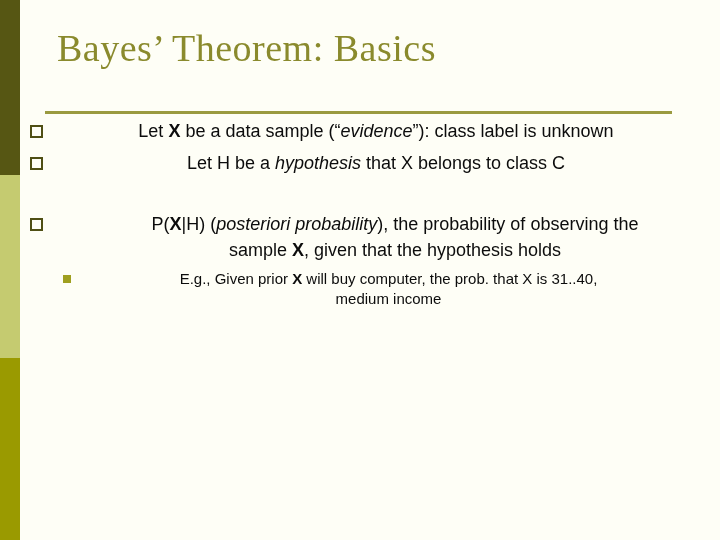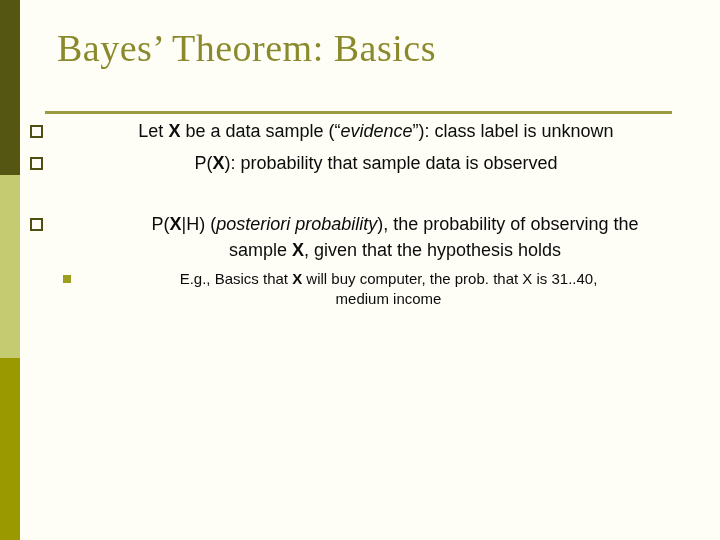--- a/index.html
+++ b/index.html
@@ -107,30 +107,30 @@
       <div class="bullet level1">
         <span class="marker">
           <span class="sq"></span>
         </span>
         <span class="txt"><span>Let </span><span class="b">X</span><span> be a data sample (“</span><span class="i">evidence</span><span>”): class label is unknown</span></span>
       </div>
       <div class="bullet level1">
         <span class="marker">
           <span class="sq"></span>
         </span>
-        <span class="txt"><span>P(</span><span class="b">X</span><span>): probability that sample data is observed</span></span>
+        <span class="txt"><span>Let H be a </span><span class="i">hypothesis</span><span> that X belongs to class C</span></span>
       </div>
       <div class="bullet level1 gap">
         <span class="marker">
           <span class="sq"></span>
         </span>
         <span class="txt"><span>P(</span><span class="b">X</span><span>|H) (</span><span class="i">posteriori probability</span><span>), the probability of observing the
 sample </span><span class="b">X</span><span>, given that the hypothesis holds</span></span>
       </div>
       <div class="bullet level2 compact">
         <span class="marker">
           <span class="sq"></span>
         </span>
-        <span class="txt"><span>E.g., Basics that </span><span class="b">X</span><span> will buy computer, the prob. that X is 31..40,
+        <span class="txt"><span>E.g., Given prior </span><span class="b">X</span><span> will buy computer, the prob. that X is 31..40,
 medium income</span></span>
       </div>
     </div>
 </div>
 
 </body></html>

